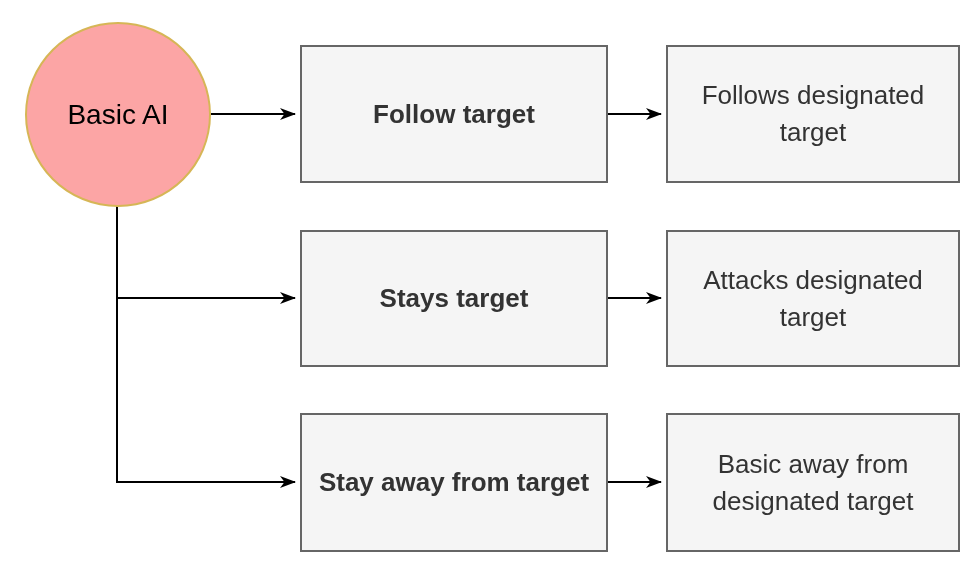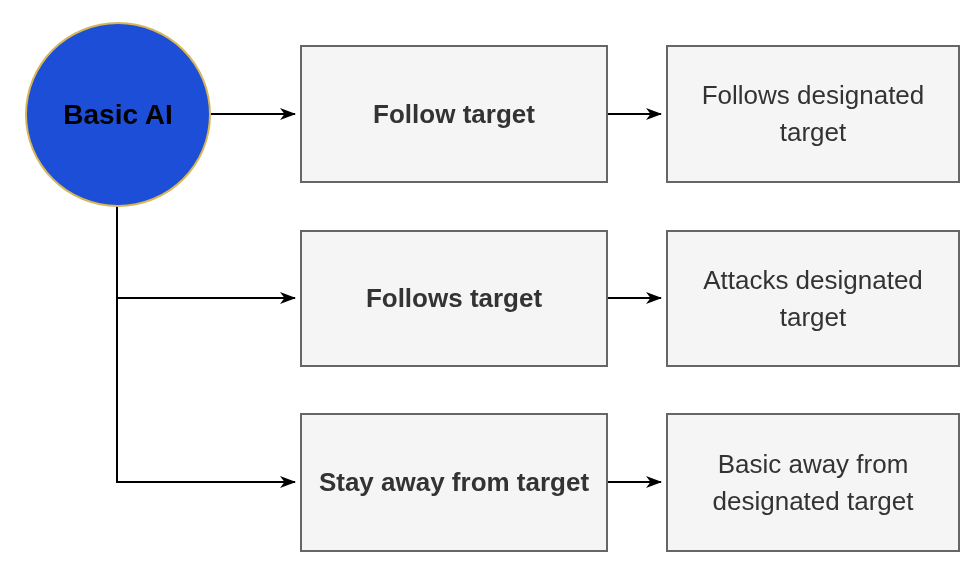--- a/index.html
+++ b/index.html
@@ -29,24 +29,24 @@
     align-items: center;
     justify-content: center;
     text-align: center;
   }
   .circle-node {
     left: 25px;
     top: 22px;
     width: 186px;
     height: 185px;
     border-radius: 50%;
-    background: #1d4ed8;
+    background: #fca5a5;
     border: 2px solid #D6B656;
     color: #000000;
-    font-weight: bold;
+    font-weight: normal;
     font-size: 28px;
   }
   .rect-node {
     width: 308px;
     background: #F5F5F5;
     border: 2px solid #666666;
     color: #333333;
     font-size: 26px;
     line-height: 1.42;
     padding: 0 14px;
@@ -83,21 +83,21 @@
   </div>
 
   <div class="node rect-node action-node row-0">
     <span>Follow target</span>
   </div>
   <div class="node rect-node result-node row-0">
     <span>Follows designated target</span>
   </div>
 
   <div class="node rect-node action-node row-1">
-    <span>Follows target</span>
+    <span>Stays target</span>
   </div>
   <div class="node rect-node result-node row-1">
     <span>Attacks designated target</span>
   </div>
 
   <div class="node rect-node action-node row-2">
     <span>Stay away from target</span>
   </div>
   <div class="node rect-node result-node row-2">
     <span>Basic away from designated target</span>

